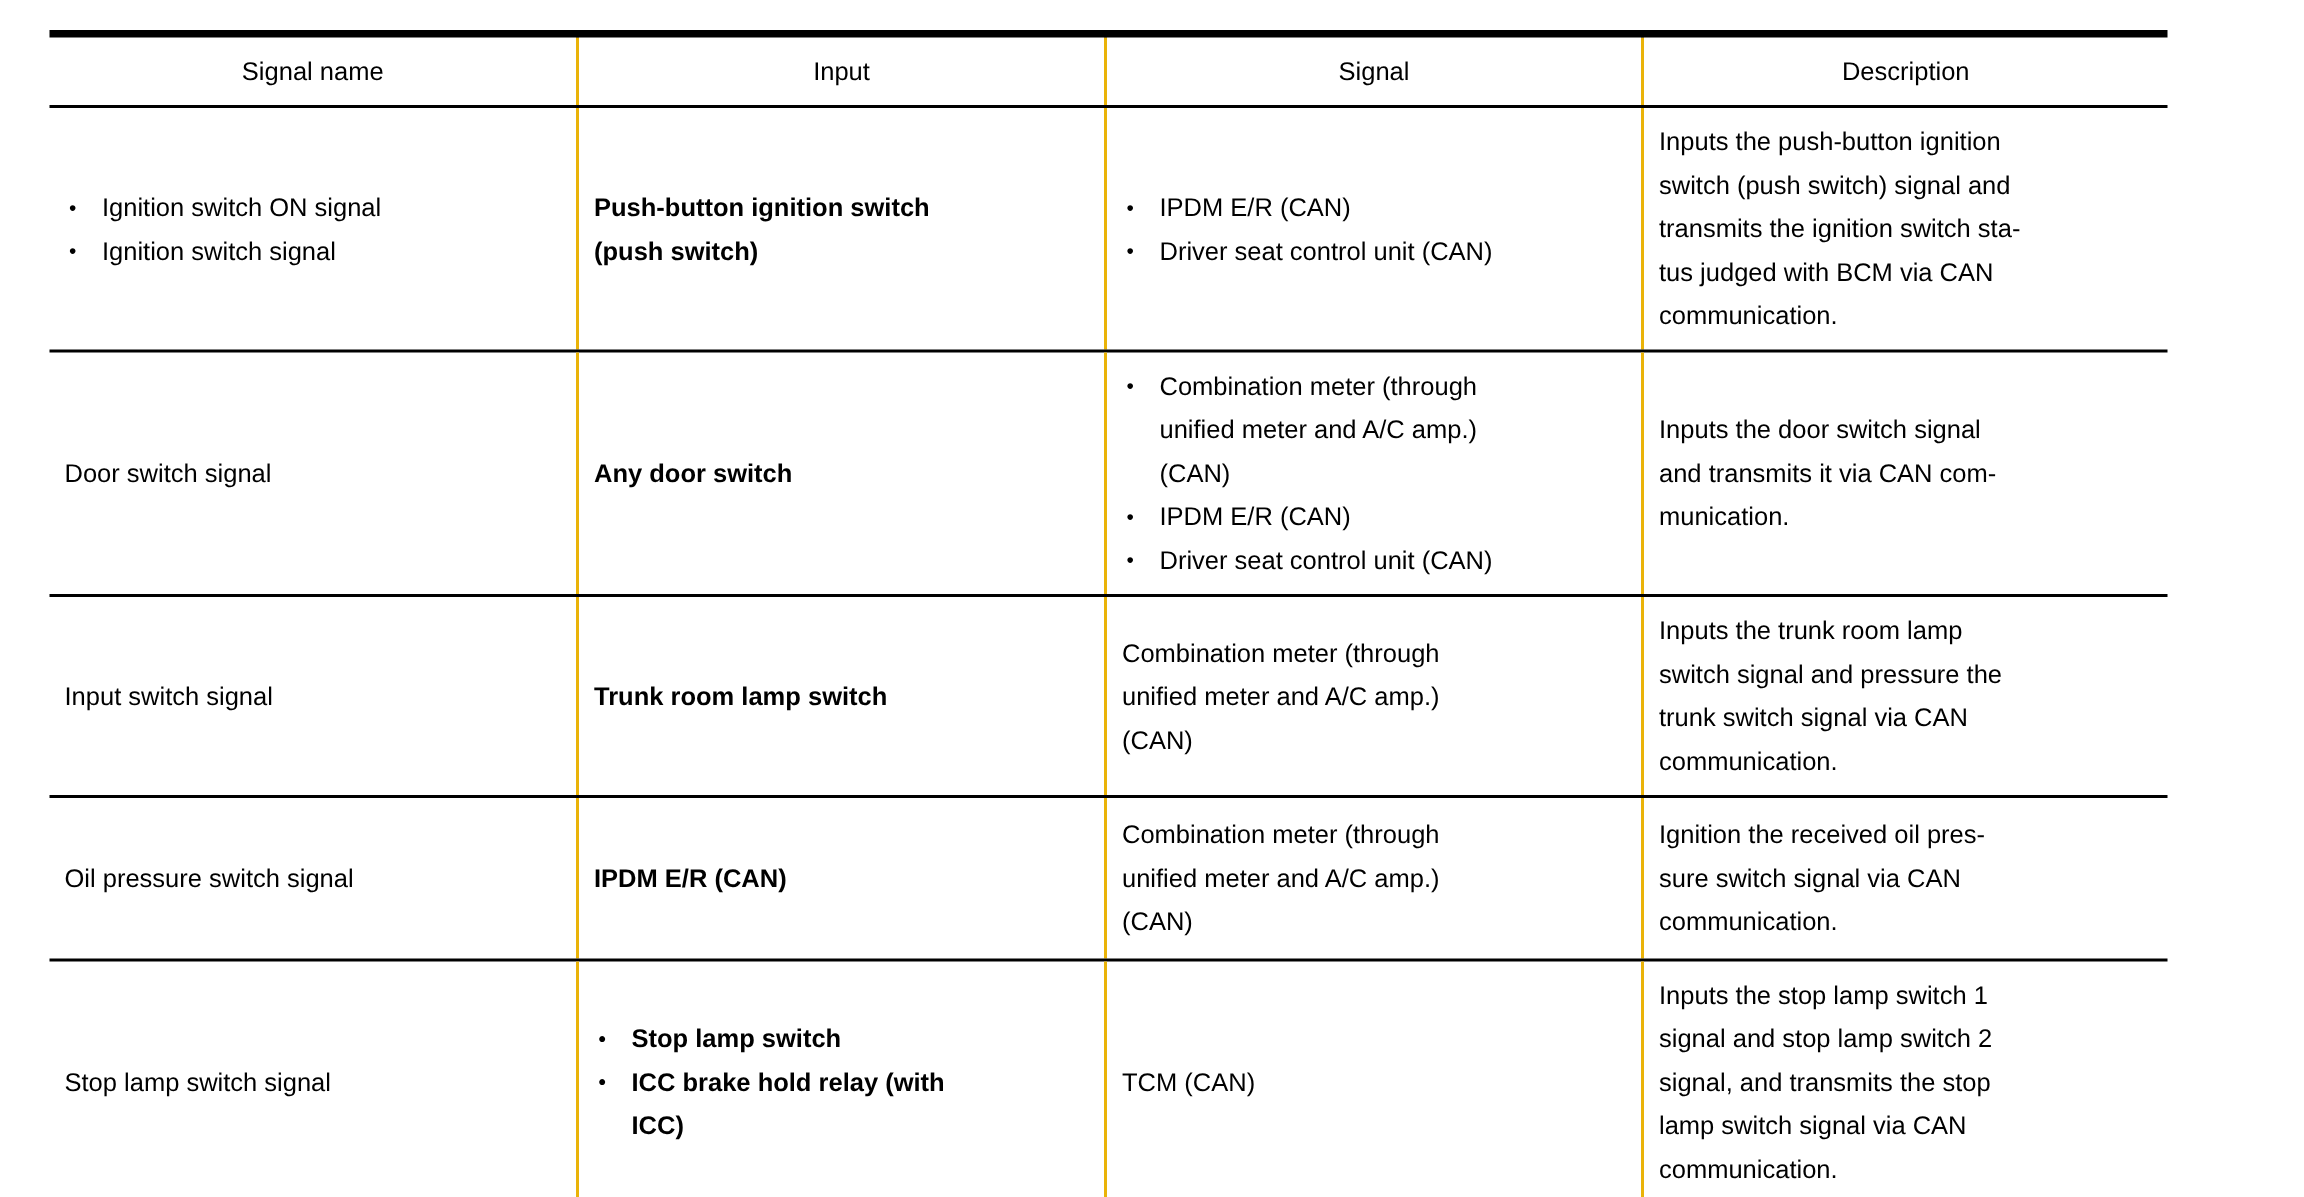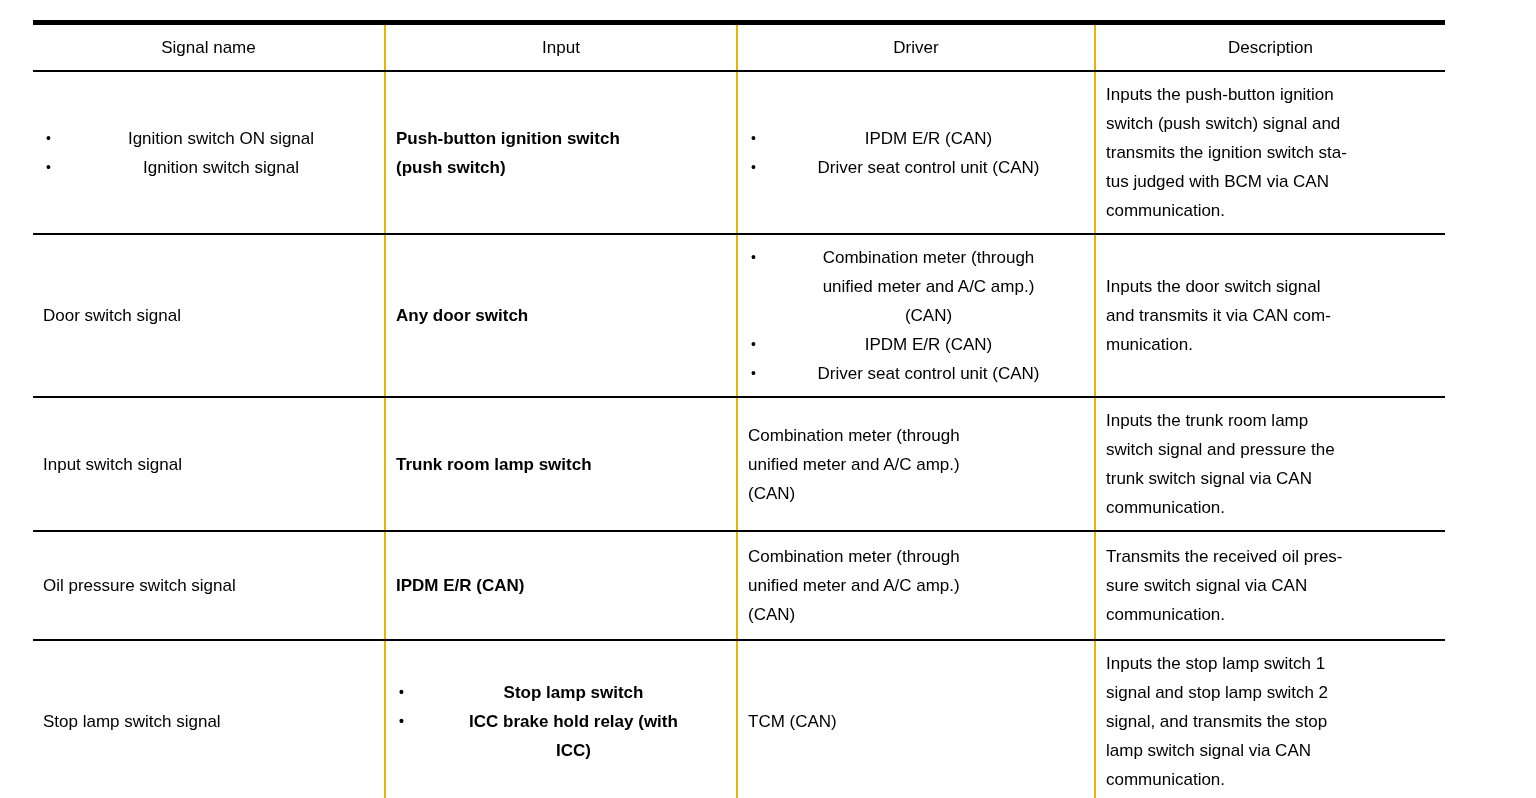--- a/index.html
+++ b/index.html
@@ -66,39 +66,39 @@
     flex: 0 0 22px;
     width: 22px;
     padding-left: 3px;
     font-size: 14px;
     line-height: 29px;
     text-align: left;
   }
   .bullet-text {
     flex: 1 1 auto;
     white-space: pre-line;
-    text-align: center;
+    text-align: left;
   }
 </style>
 </head>
 <body>
 
 <div class="page">
   <table class="signals">
     <colgroup>
       <col style="width:352px">
       <col style="width:352px">
       <col style="width:358px">
       <col style="width:350px">
     </colgroup>
     <thead>
       <tr>
         <th>Signal name</th>
         <th>Input</th>
-        <th>Driver</th>
+        <th>Signal</th>
         <th>Description</th>
       </tr>
     </thead>
     <tbody>
 
       <tr style="height:160px">
         <td class="c1">
           <div class="bullets">
             <div class="bullet-item">
               <span class="bullet-marker">•</span>
@@ -193,21 +193,21 @@
         </td>
         <td class="c2">
           <div class="celltext">IPDM E/R (CAN)</div>
         </td>
         <td class="c3">
           <div class="celltext">Combination meter (through
 unified meter and A/C amp.)
 (CAN)</div>
         </td>
         <td class="c4">
-          <div class="celltext">Transmits the received oil pres-
+          <div class="celltext">Ignition the received oil pres-
 sure switch signal via CAN
 communication.</div>
         </td>
       </tr>
 
       <tr style="height:156px">
         <td class="c1">
           <div class="celltext">Stop lamp switch signal</div>
         </td>
         <td class="c2">

